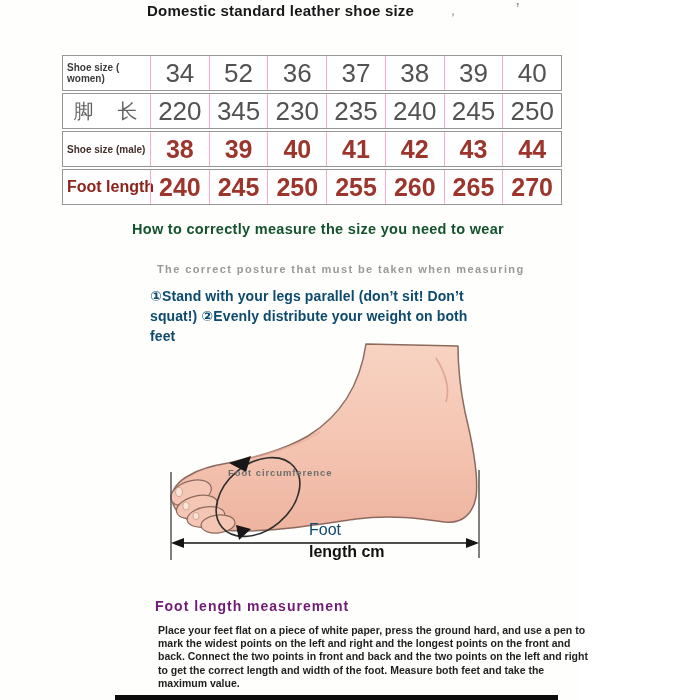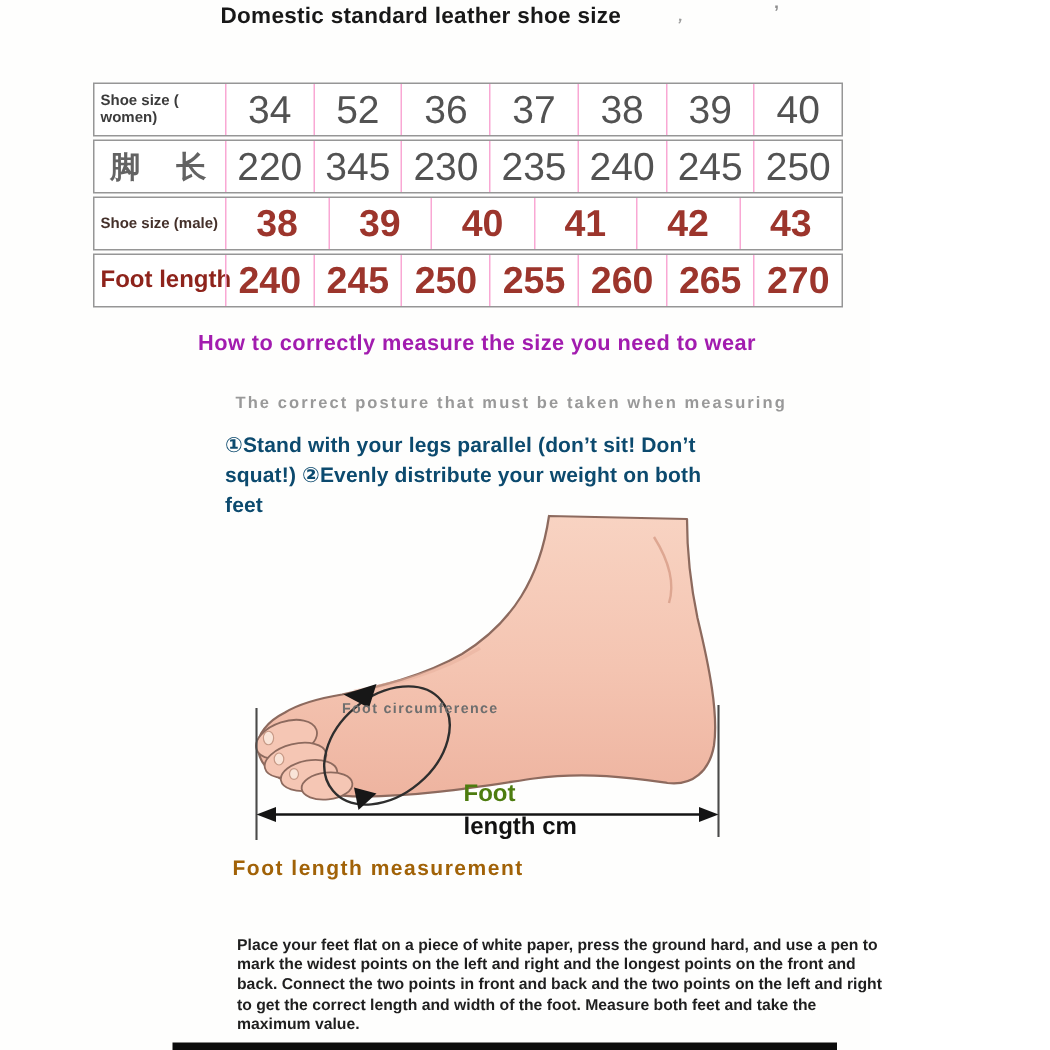--- a/index.html
+++ b/index.html
@@ -15,45 +15,45 @@
   .smudge2 { position:absolute; left:451px; top:11px; color:#9c9c9c; font-size:11px; font-weight:bold; transform:rotate(14deg); }
 
   
   .size-table { position:absolute; left:62px; top:55px; width:500px; }
   .t-row { display:flex; height:36px; border:1px solid #969696; background:#fff; margin-bottom:2px; align-items:stretch; }
   .t-label { width:87px; flex:0 0 87px; display:flex; flex-direction:column; justify-content:center;
              padding-left:4px; overflow:visible; }
   .t-cell  { flex:1 1 0; display:flex; align-items:center; justify-content:center;
              border-left:1px solid #f9a8d4; overflow:visible; }
   .lab-sm   { font-size:10px; font-weight:bold; color:#3b3b3b; line-height:11px; white-space:nowrap; }
-  .lab-cjk  { font-size:20px; font-weight:bold; color:#636363; letter-spacing:2px; white-space:nowrap;text-align:right; }
+  .lab-cjk  { font-size:20px; font-weight:normal; color:#636363; letter-spacing:2px; white-space:nowrap;text-align:right; }
   .lab-male { font-size:10px; font-weight:bold; color:#44302a; white-space:nowrap; }
   .lab-red  { font-size:16px; font-weight:bold; color:#8e231b; white-space:nowrap; }
   .num-gray { font-size:26px; color:#525252; }
   .num-red  { font-size:25px; font-weight:bold; color:#9c352c; }
 
   
   .heading2 { position:absolute; left:132px; top:221px; width:420px;
-              font-size:14.5px; font-weight:bold; color:#a21caf; letter-spacing:0.3px; }
+              font-size:14.5px; font-weight:bold; color:#14532d; letter-spacing:0.3px; }
   .subheading { position:absolute; left:157px; top:263px; width:420px;
               font-size:11px; font-weight:bold; color:#999999; letter-spacing:1.4px; }
   .instructions { position:absolute; left:150px; top:286px; width:342px;
               font-size:14px; font-weight:bold; color:#0c4a6e; line-height:20px; letter-spacing:0.1px; }
 
   
   .circ-label { position:absolute; left:228px; top:467px;
               font-size:9.5px; font-weight:bold; color:#6e6e6e; letter-spacing:0.9px; }
   .len-label1 { position:absolute; left:309px; top:521px;
-              font-size:16px; font-weight:bold; color:#4d7c0f; }
+              font-size:16px; font-weight:normal; color:#0c4a6e; }
   .len-label2 { position:absolute; left:309px; top:543px;
               font-size:16px; font-weight:bold; color:#111; }
 
   
-  .fl-heading { position:absolute; left:155px; top:570px;
-              font-size:14px; font-weight:bold; color:#a16207; letter-spacing:1px; }
+  .fl-heading { position:absolute; left:155px; top:598px;
+              font-size:14px; font-weight:bold; color:#701a75; letter-spacing:1px; }
   .fl-body { position:absolute; left:158px; top:624px; width:430px;
               font-size:10.5px; font-weight:bold; color:#1f1f1f; line-height:13.2px; }
   .black-bar { position:absolute; left:115px; top:695px; width:443px; height:5px; background:#0c0c0c; }
 
   .foot-svg { position:absolute; left:0; top:0; width:700px; height:700px; }
 </style>
 </head>
 <body>
 
 <div class="page">
@@ -96,20 +96,21 @@
     <div class="t-row">
       <div class="t-label">
         <span class="lab-male">Shoe size (male)</span>
       </div>
       <div class="t-cell num-red">38</div>
       <div class="t-cell num-red">39</div>
       <div class="t-cell num-red">40</div>
       <div class="t-cell num-red">41</div>
       <div class="t-cell num-red">42</div>
       <div class="t-cell num-red">43</div>
+      <div class="t-cell num-red">44</div>
     </div>
 
     <div class="t-row">
       <div class="t-label">
         <span class="lab-red">Foot length</span>
       </div>
       <div class="t-cell num-red">240</div>
       <div class="t-cell num-red">245</div>
       <div class="t-cell num-red">250</div>
       <div class="t-cell num-red">255</div>

